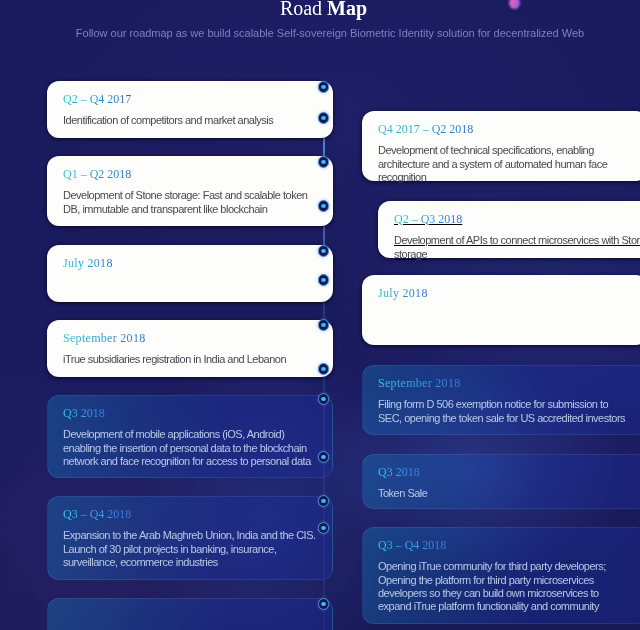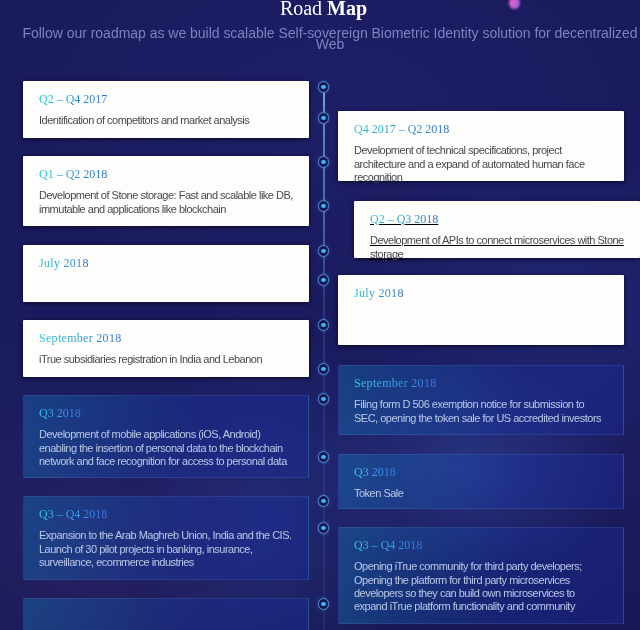--- a/index.html
+++ b/index.html
@@ -14,40 +14,40 @@
       radial-gradient(ellipse 260px 230px at 90px 560px, rgba(90,60,150,0.18) 0%, rgba(90,60,150,0) 75%),
       radial-gradient(ellipse 420px 260px at 330px 120px, rgba(40,40,120,0.35) 0%, rgba(40,40,120,0) 80%),
       linear-gradient(180deg,#1a1a5e 0%,#1a1a5e 45%,#1c1c60 70%,#191955 100%);
   }
 
   .title{position:absolute;left:7px;right:0;top:-3.5px;text-align:center;transform:translateZ(0);
          font-family:"Liberation Serif",serif;font-weight:400;font-size:20px;
          line-height:23px;color:#ffffff;}
   .title b{font-weight:700;}
   .subtitle{position:absolute;left:20px;right:0;top:28px;text-align:center;transform:translateZ(0);
-            font-size:14px;line-height:11px;color:#7c82c0;letter-spacing:-0.02px;}
+            font-size:11px;line-height:11px;color:#7c82c0;letter-spacing:-0.02px;}
 
   .line{position:absolute;left:322.7px;top:87px;width:2.4px;height:543px;
         background:linear-gradient(180deg,
           rgba(122,168,222,1.00) 0%,
           rgba(95,140,205,0.95) 6%,
           rgba(70,115,190,0.76) 28%,
           rgba(58,95,170,0.42) 40%,
           rgba(60,95,170,0.25) 64%,
           rgba(70,100,175,0.20) 85%,
           rgba(75,105,180,0.16) 100%);}
   .dot{position:absolute;width:11.6px;height:11.6px;border-radius:50%;box-sizing:border-box;
        border:1.6px solid #5a8fd8;background:#111a50;
        box-shadow:0 0 3px 0.5px rgba(70,130,220,0.35);
        display:flex;align-items:center;justify-content:center;}
   .dot i{width:4.6px;height:4.6px;border-radius:50%;display:block;
          background:radial-gradient(circle at 50% 45%,#4fd0ff 0%,#1f9fef 70%,#1878d8 100%);}
 
-  .card{position:absolute;box-sizing:border-box;border-radius:1px;
-        padding:11.5px 16px 10.2px 16px;width:286px;}
+  .card{position:absolute;box-sizing:border-box;border-radius:12px;
+        padding:11.5px 16px 10.2px 16px;width:286px;margin-left:24px;}
   .card.light{background:#fdfdfc;box-shadow:0 1px 4px rgba(2,2,16,0.8);}
   .card.dark{background:linear-gradient(100deg,rgba(20,140,205,0.33) 0%,rgba(26,52,172,0.33) 62%,rgba(26,46,168,0.33) 100%);
              border:1px solid rgba(130,175,235,0.14);
              padding:10.5px 15px 9.2px 15px;}
   .card h3{margin:0;font-family:"Liberation Serif",serif;font-weight:400;font-size:12px;transform:translateZ(0);
            line-height:13.3px;white-space:nowrap;}
   .card.month h3{font-weight:400;letter-spacing:0.3px;}
   .card h3 span{background-image:linear-gradient(90deg,#29c6cf 0%,#2f6cc6 100%);
            -webkit-background-clip:text;background-clip:text;color:transparent;}
   .card.dark h3 span{background-image:linear-gradient(90deg,#34cdf0 0%,#3f74e0 100%);}
@@ -68,25 +68,25 @@
   <div class="title"><span>Road </span><b>Map</b></div>
   <div class="subtitle">Follow our roadmap as we build scalable Self-sovereign Biometric Identity solution for decentralized Web</div>
   <div class="line"></div>
   <div id="cards">
       <div class="card light" style="top: 81px; height: 57px; left: 23px;">
         <h3><span>Q2 – Q4 2017</span></h3>
         <p>Identification of competitors and market analysis</p>
       </div>
       <div class="card light" style="top: 111px; height: 70px; left: 338px;">
         <h3><span>Q4 2017 – Q2 2018</span></h3>
-        <p>Development of technical specifications, project architecture and a expand of automated human face recognition</p>
+        <p>Development of technical specifications, enabling architecture and a system of automated human face recognition</p>
       </div>
       <div class="card light" style="top: 156px; height: 70px; left: 23px;">
         <h3><span>Q1 – Q2 2018</span></h3>
-        <p>Development of Stone storage: Fast and scalable like DB, immutable and applications like blockchain</p>
+        <p>Development of Stone storage: Fast and scalable token DB, immutable and transparent like blockchain</p>
       </div>
       <div class="card light" style="top: 201px; height: 57px; left: 354px; text-decoration: underline;">
         <h3><span>Q2 – Q3 2018</span></h3>
         <p>Development of APIs to connect microservices with Stone storage</p>
       </div>
       <div class="card light month" style="top: 245px; height: 57px; left: 23px;">
         <h3><span>July 2018</span></h3>
       </div>
       <div class="card light month" style="top: 275px; height: 70px; left: 338px;">
         <h3><span>July 2018</span></h3>

